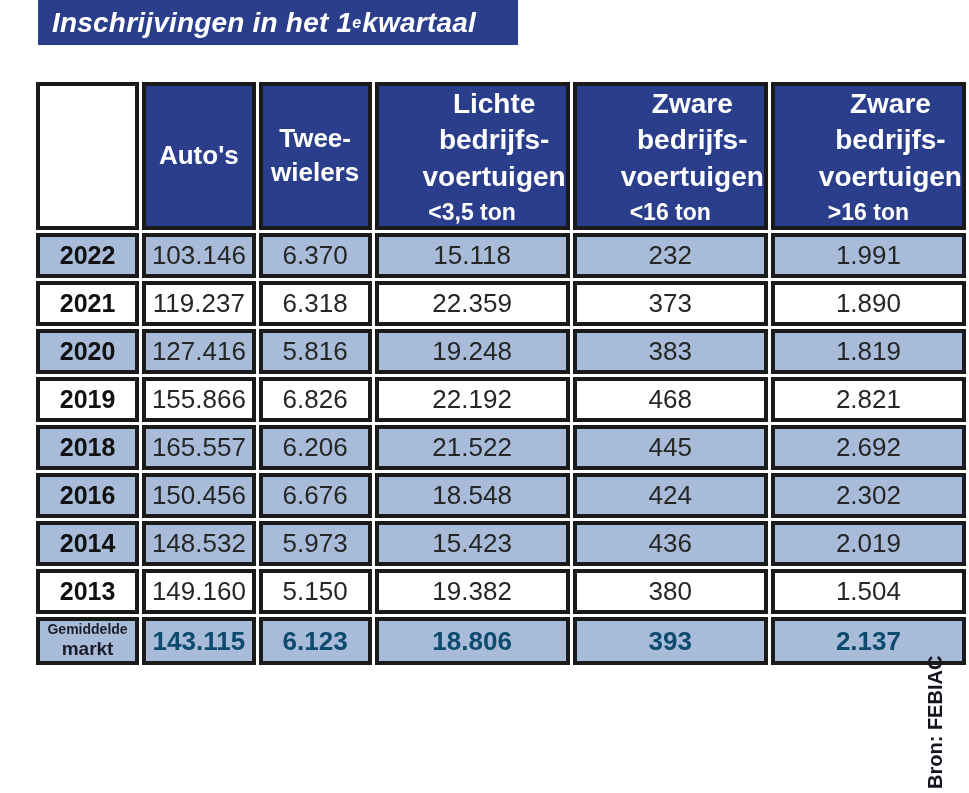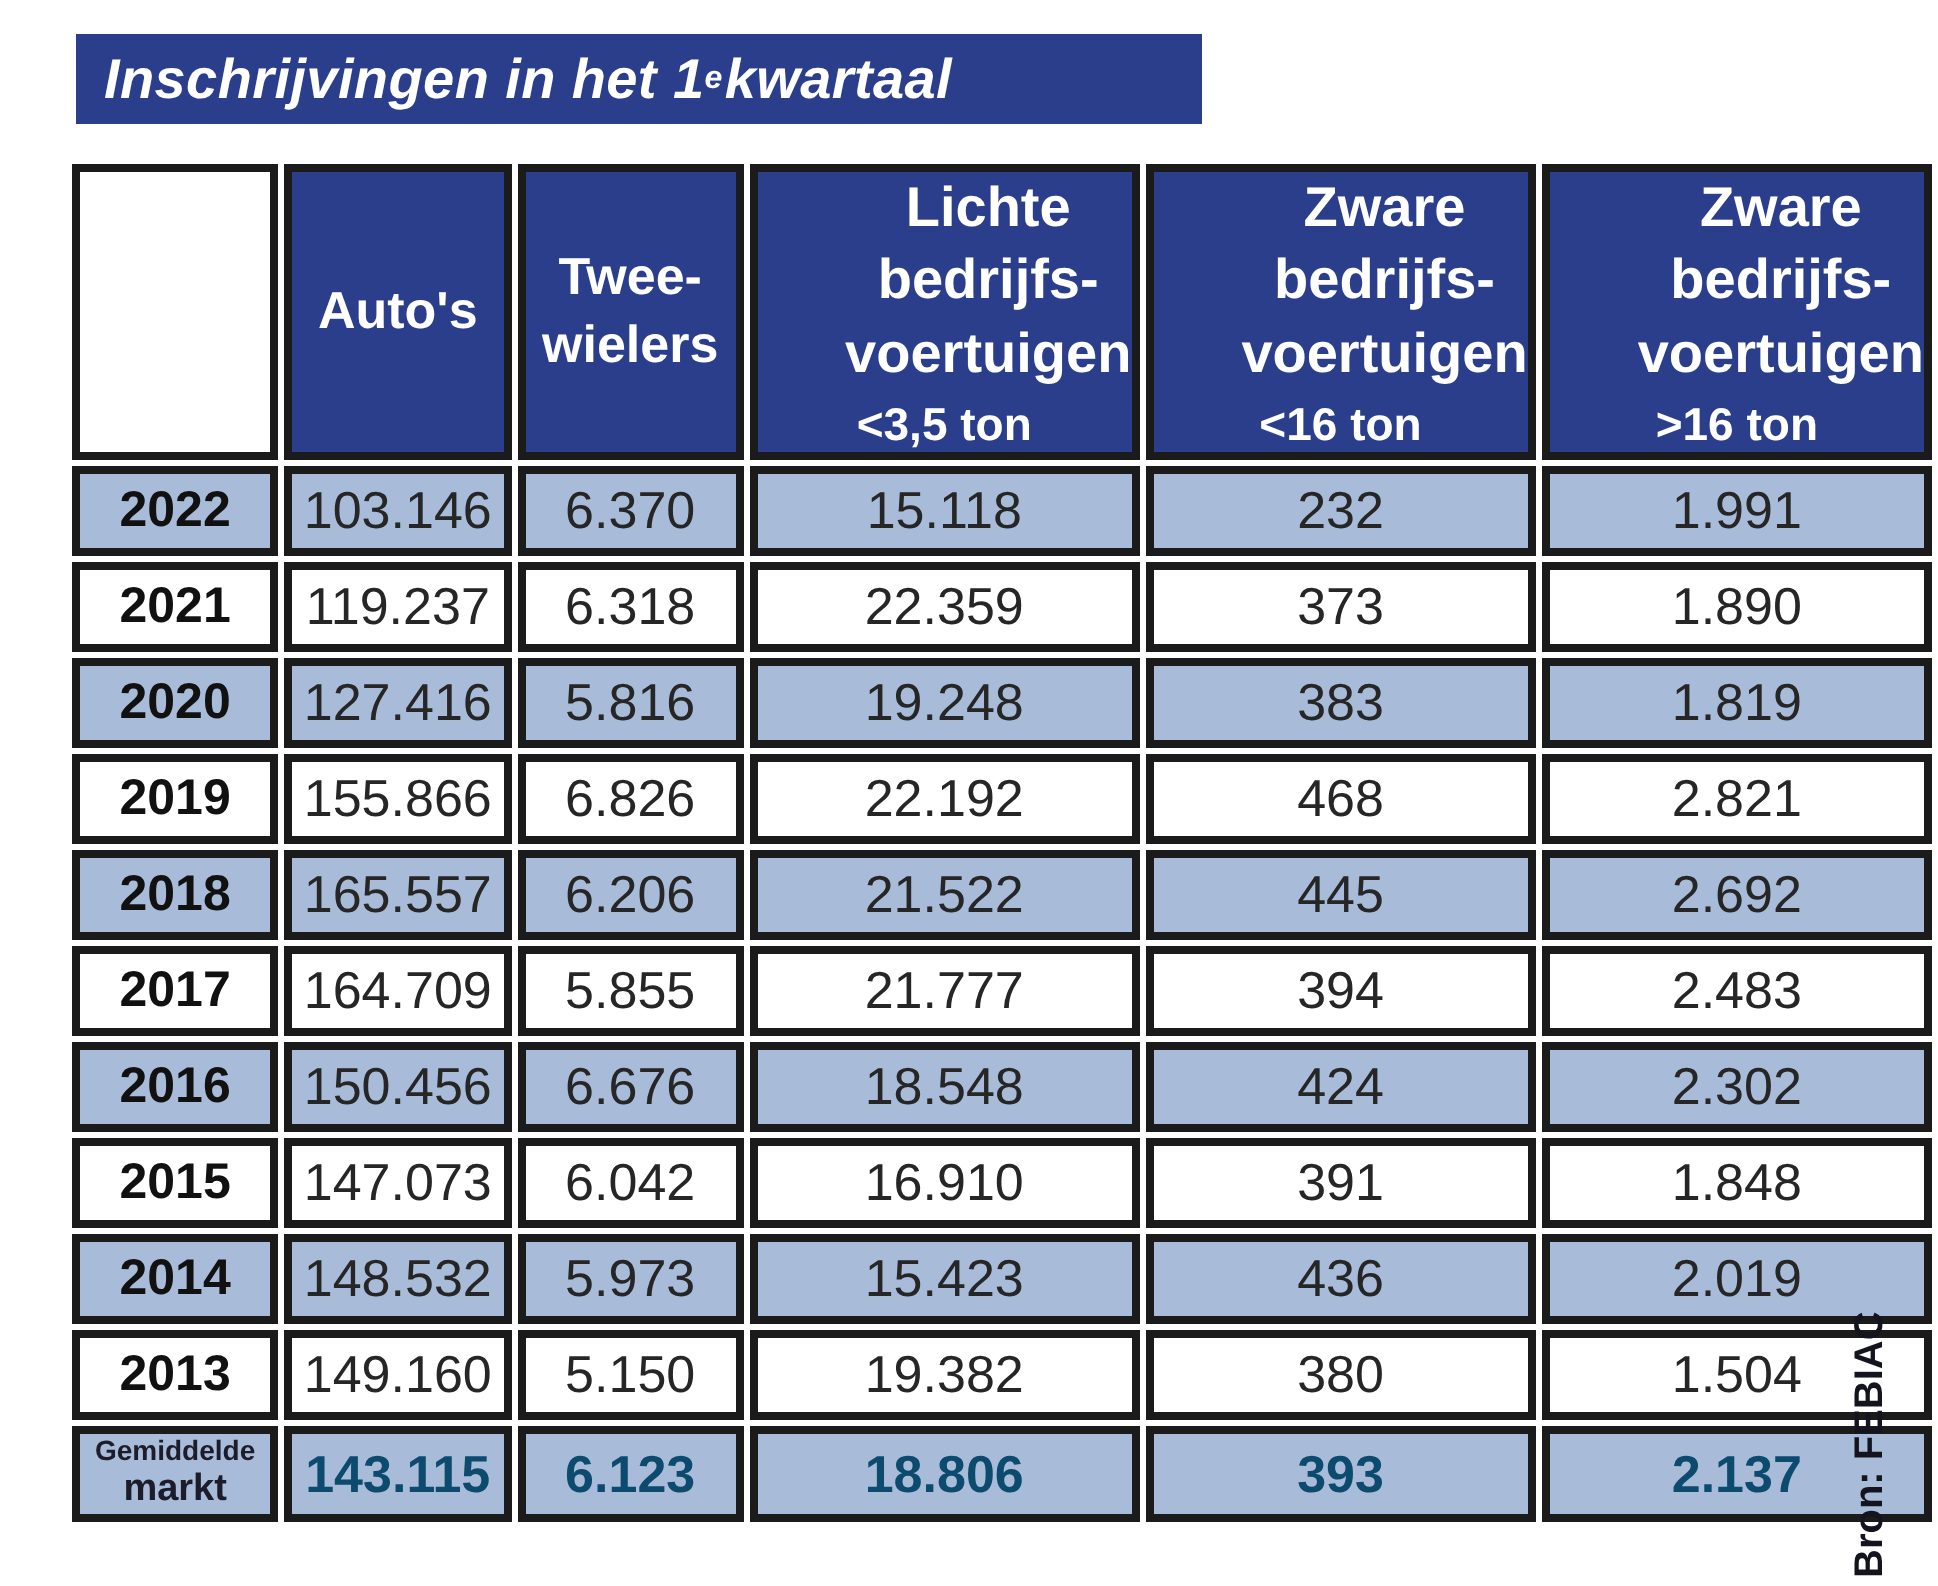--- a/index.html
+++ b/index.html
@@ -11,22 +11,22 @@
   * { margin: 0; padding: 0; box-sizing: border-box; }
   html, body {
     width: 969px; height: 793px;
     background: #FFFFFF;
     font-family: "Liberation Sans", "DejaVu Sans", sans-serif;
     overflow: hidden;
     position: relative;
   }
   .title-bar {
     position: absolute;
-    left: 38px; top: 17px;
-    width: 563px; height: 45px;
+    left: 38px; top: 0;
+    width: 480px; height: 45px;
     background: var(--dark-blue);
     color: #FFFFFF;
     display: flex;
     align-items: center;
     padding-left: 14px;
     font-size: 28px;
     font-weight: bold;
     font-style: italic;
     letter-spacing: 0.2px;
   }
@@ -170,43 +170,27 @@
         <td class="val">2.821</td>
       </tr>
       <tr class="r shaded">
         <td class="year">2018</td>
         <td class="val">165.557</td>
         <td class="val">6.206</td>
         <td class="val">21.522</td>
         <td class="val">445</td>
         <td class="val">2.692</td>
       </tr>
-      <tr class="r">
-        <td class="year">2017</td>
-        <td class="val">164.709</td>
-        <td class="val">5.855</td>
-        <td class="val">21.777</td>
-        <td class="val">394</td>
-        <td class="val">2.483</td>
-      </tr>
       <tr class="r shaded">
         <td class="year">2016</td>
         <td class="val">150.456</td>
         <td class="val">6.676</td>
         <td class="val">18.548</td>
         <td class="val">424</td>
         <td class="val">2.302</td>
-      </tr>
-      <tr class="r">
-        <td class="year">2015</td>
-        <td class="val">147.073</td>
-        <td class="val">6.042</td>
-        <td class="val">16.910</td>
-        <td class="val">391</td>
-        <td class="val">1.848</td>
       </tr>
       <tr class="r shaded">
         <td class="year">2014</td>
         <td class="val">148.532</td>
         <td class="val">5.973</td>
         <td class="val">15.423</td>
         <td class="val">436</td>
         <td class="val">2.019</td>
       </tr>
       <tr class="r">

